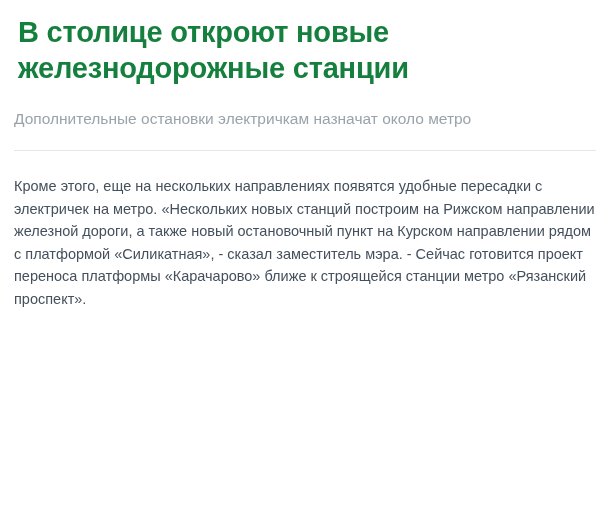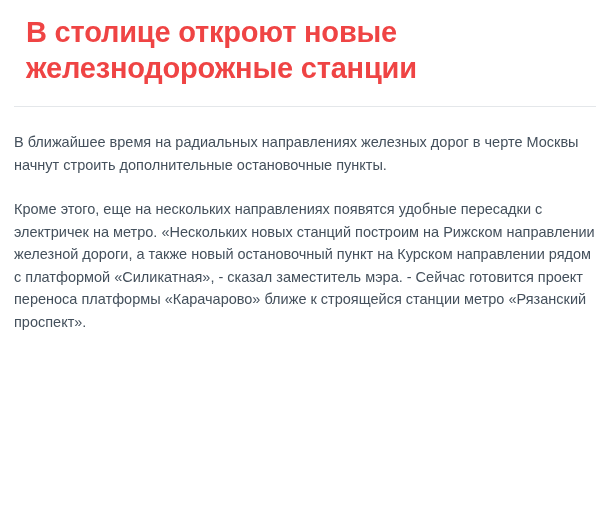--- a/index.html
+++ b/index.html
@@ -16,22 +16,22 @@
   }
   .article {
     padding: 6px 14px 0 14px;
     box-sizing: border-box;
     width: 610px;
   }
   .headline {
     font-size: 29px;
     line-height: 36px;
     font-weight: bold;
-    color: #ef4444;
-    margin: 8px 0 0 12px;
+    color: #15803d;
+    margin: 8px 0 0 4px;
     letter-spacing: -0.2px;
   }
   .subhead {
     font-size: 15.5px;
     line-height: 22px;
     color: #9aa3ab;
     margin: 22px 0 0 0;
     font-weight: normal;
   }
   .divider {
@@ -54,22 +54,22 @@
     margin-top: 24px;
   }
 </style>
 </head>
 <body>
 
 <div class="article">
 
   <h1 class="headline">В столице откроют новые железнодорожные станции</h1>
 
+  <p class="subhead">Дополнительные остановки электричкам назначат около метро</p>
 
   <div class="divider"></div>
 
   <div class="body-text">
-    <p class="para">В ближайшее время на радиальных направлениях железных дорог в черте Москвы начнут строить дополнительные остановочные пункты.</p>
     <p class="para">Кроме этого, еще на нескольких направлениях появятся удобные пересадки с электричек на метро. «Нескольких новых станций построим на Рижском направлении железной дороги, а также новый остановочный пункт на Курском направлении рядом с платформой «Силикатная», - сказал заместитель мэра. - Сейчас готовится проект переноса платформы «Карачарово» ближе к строящейся станции метро «Рязанский проспект».</p>
 
   </div>
 
 </div>
 
 </body></html>

